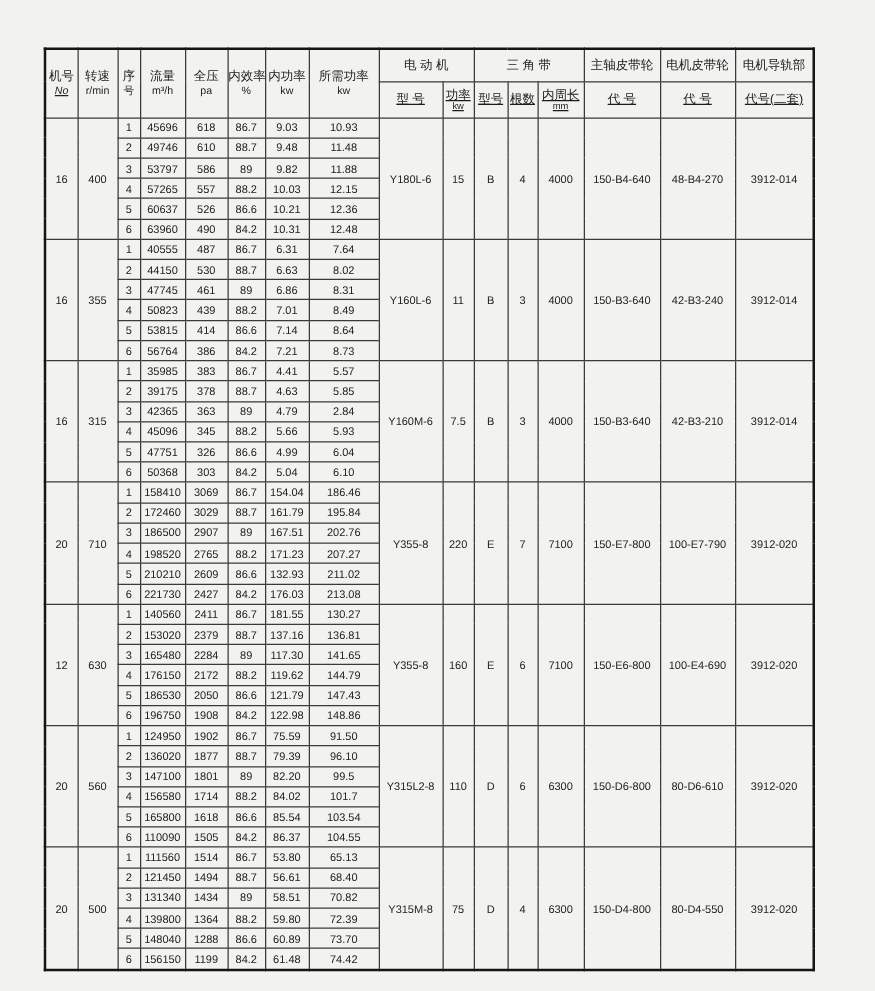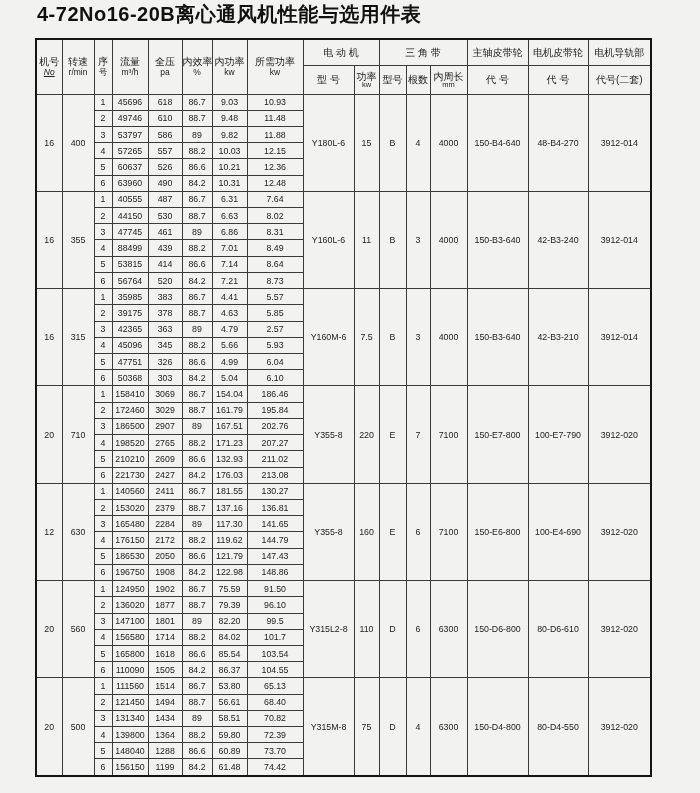--- a/index.html
+++ b/index.html
@@ -22,31 +22,30 @@
     border:2px solid #151515;
   }
   .perf th,.perf td{
     border:1px solid #3a3a3a;
     text-align:center;vertical-align:middle;
     padding:0;overflow:hidden;white-space:nowrap;
     font-weight:normal;color:#222;
   }
   .perf thead th{font-size:10px;line-height:1.15;}
   .perf thead tr.r1{height:26px;}
-  .perf thead tr.r2{height:29px;}
+  .perf thead tr.r2{height:29px;text-decoration:underline;}
   .perf td{font-size:8.8px;}
   .l2{display:block;font-size:8.5px;}
   .sub{display:block;font-size:7.5px;line-height:0.85;}
   .no-underline{text-decoration:underline;font-style:italic;}
 </style>
 </head>
 <body>
 
 <div class="page">
-  <h1 class="title">4-72No16-20B离心通风机性能与选用件表</h1>
 
   <table class="perf">
     <colgroup>
       <col style="width:26px">
         <col style="width:32px">
         <col style="width:18px">
       <col style="width:36px">
         <col style="width:34px">
         <col style="width:30px">
       <col style="width:35px">
@@ -175,38 +174,38 @@
         <tr>
           <td>3</td>
           <td>47745</td>
           <td>461</td>
           <td>89</td>
           <td>6.86</td>
           <td>8.31</td>
         </tr>
         <tr>
           <td>4</td>
-          <td>88499</td>
+          <td>50823</td>
           <td>439</td>
           <td>88.2</td>
           <td>7.01</td>
           <td>8.49</td>
         </tr>
         <tr>
           <td>5</td>
           <td>53815</td>
           <td>414</td>
           <td>86.6</td>
           <td>7.14</td>
           <td>8.64</td>
         </tr>
         <tr>
           <td>6</td>
           <td>56764</td>
-          <td>520</td>
+          <td>386</td>
           <td>84.2</td>
           <td>7.21</td>
           <td>8.73</td>
         </tr>
         <tr>
           <td rowspan="6">16</td>
           <td rowspan="6">315</td>
           <td>1</td>
           <td>35985</td>
           <td>383</td>
@@ -229,21 +228,21 @@
           <td>88.7</td>
           <td>4.63</td>
           <td>5.85</td>
         </tr>
         <tr>
           <td>3</td>
           <td>42365</td>
           <td>363</td>
           <td>89</td>
           <td>4.79</td>
-          <td>2.57</td>
+          <td>2.84</td>
         </tr>
         <tr>
           <td>4</td>
           <td>45096</td>
           <td>345</td>
           <td>88.2</td>
           <td>5.66</td>
           <td>5.93</td>
         </tr>
         <tr>

